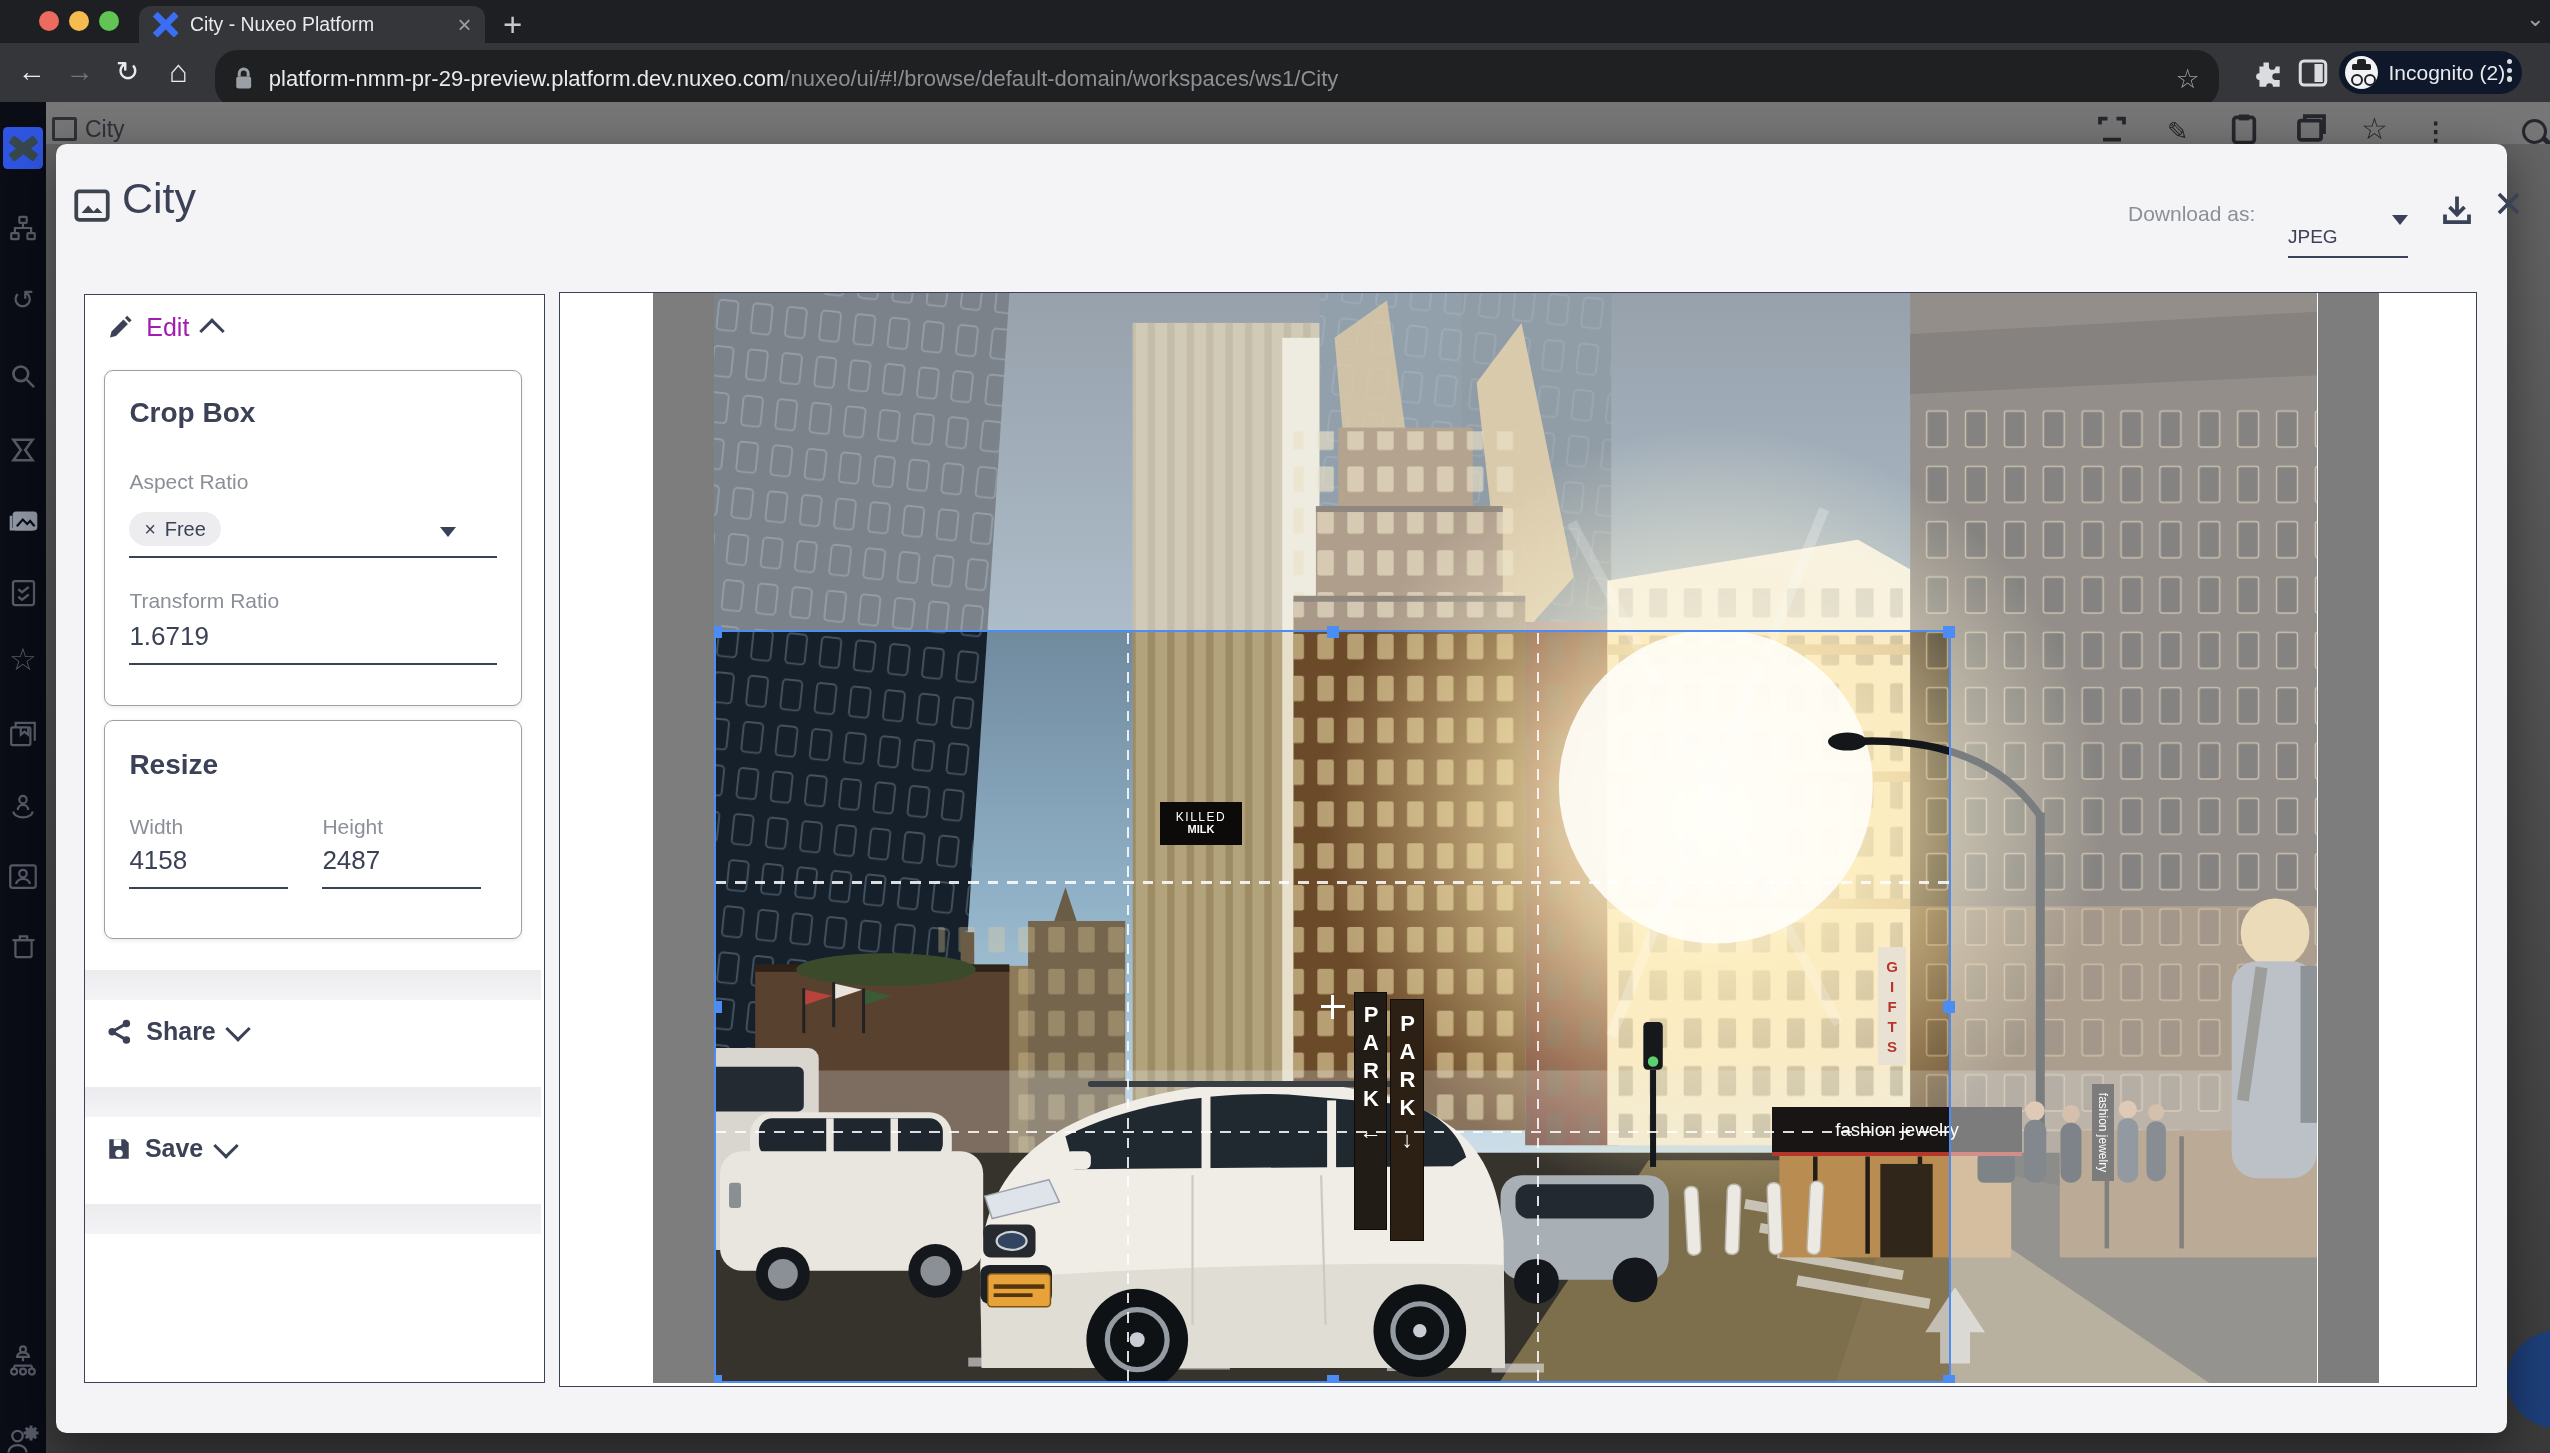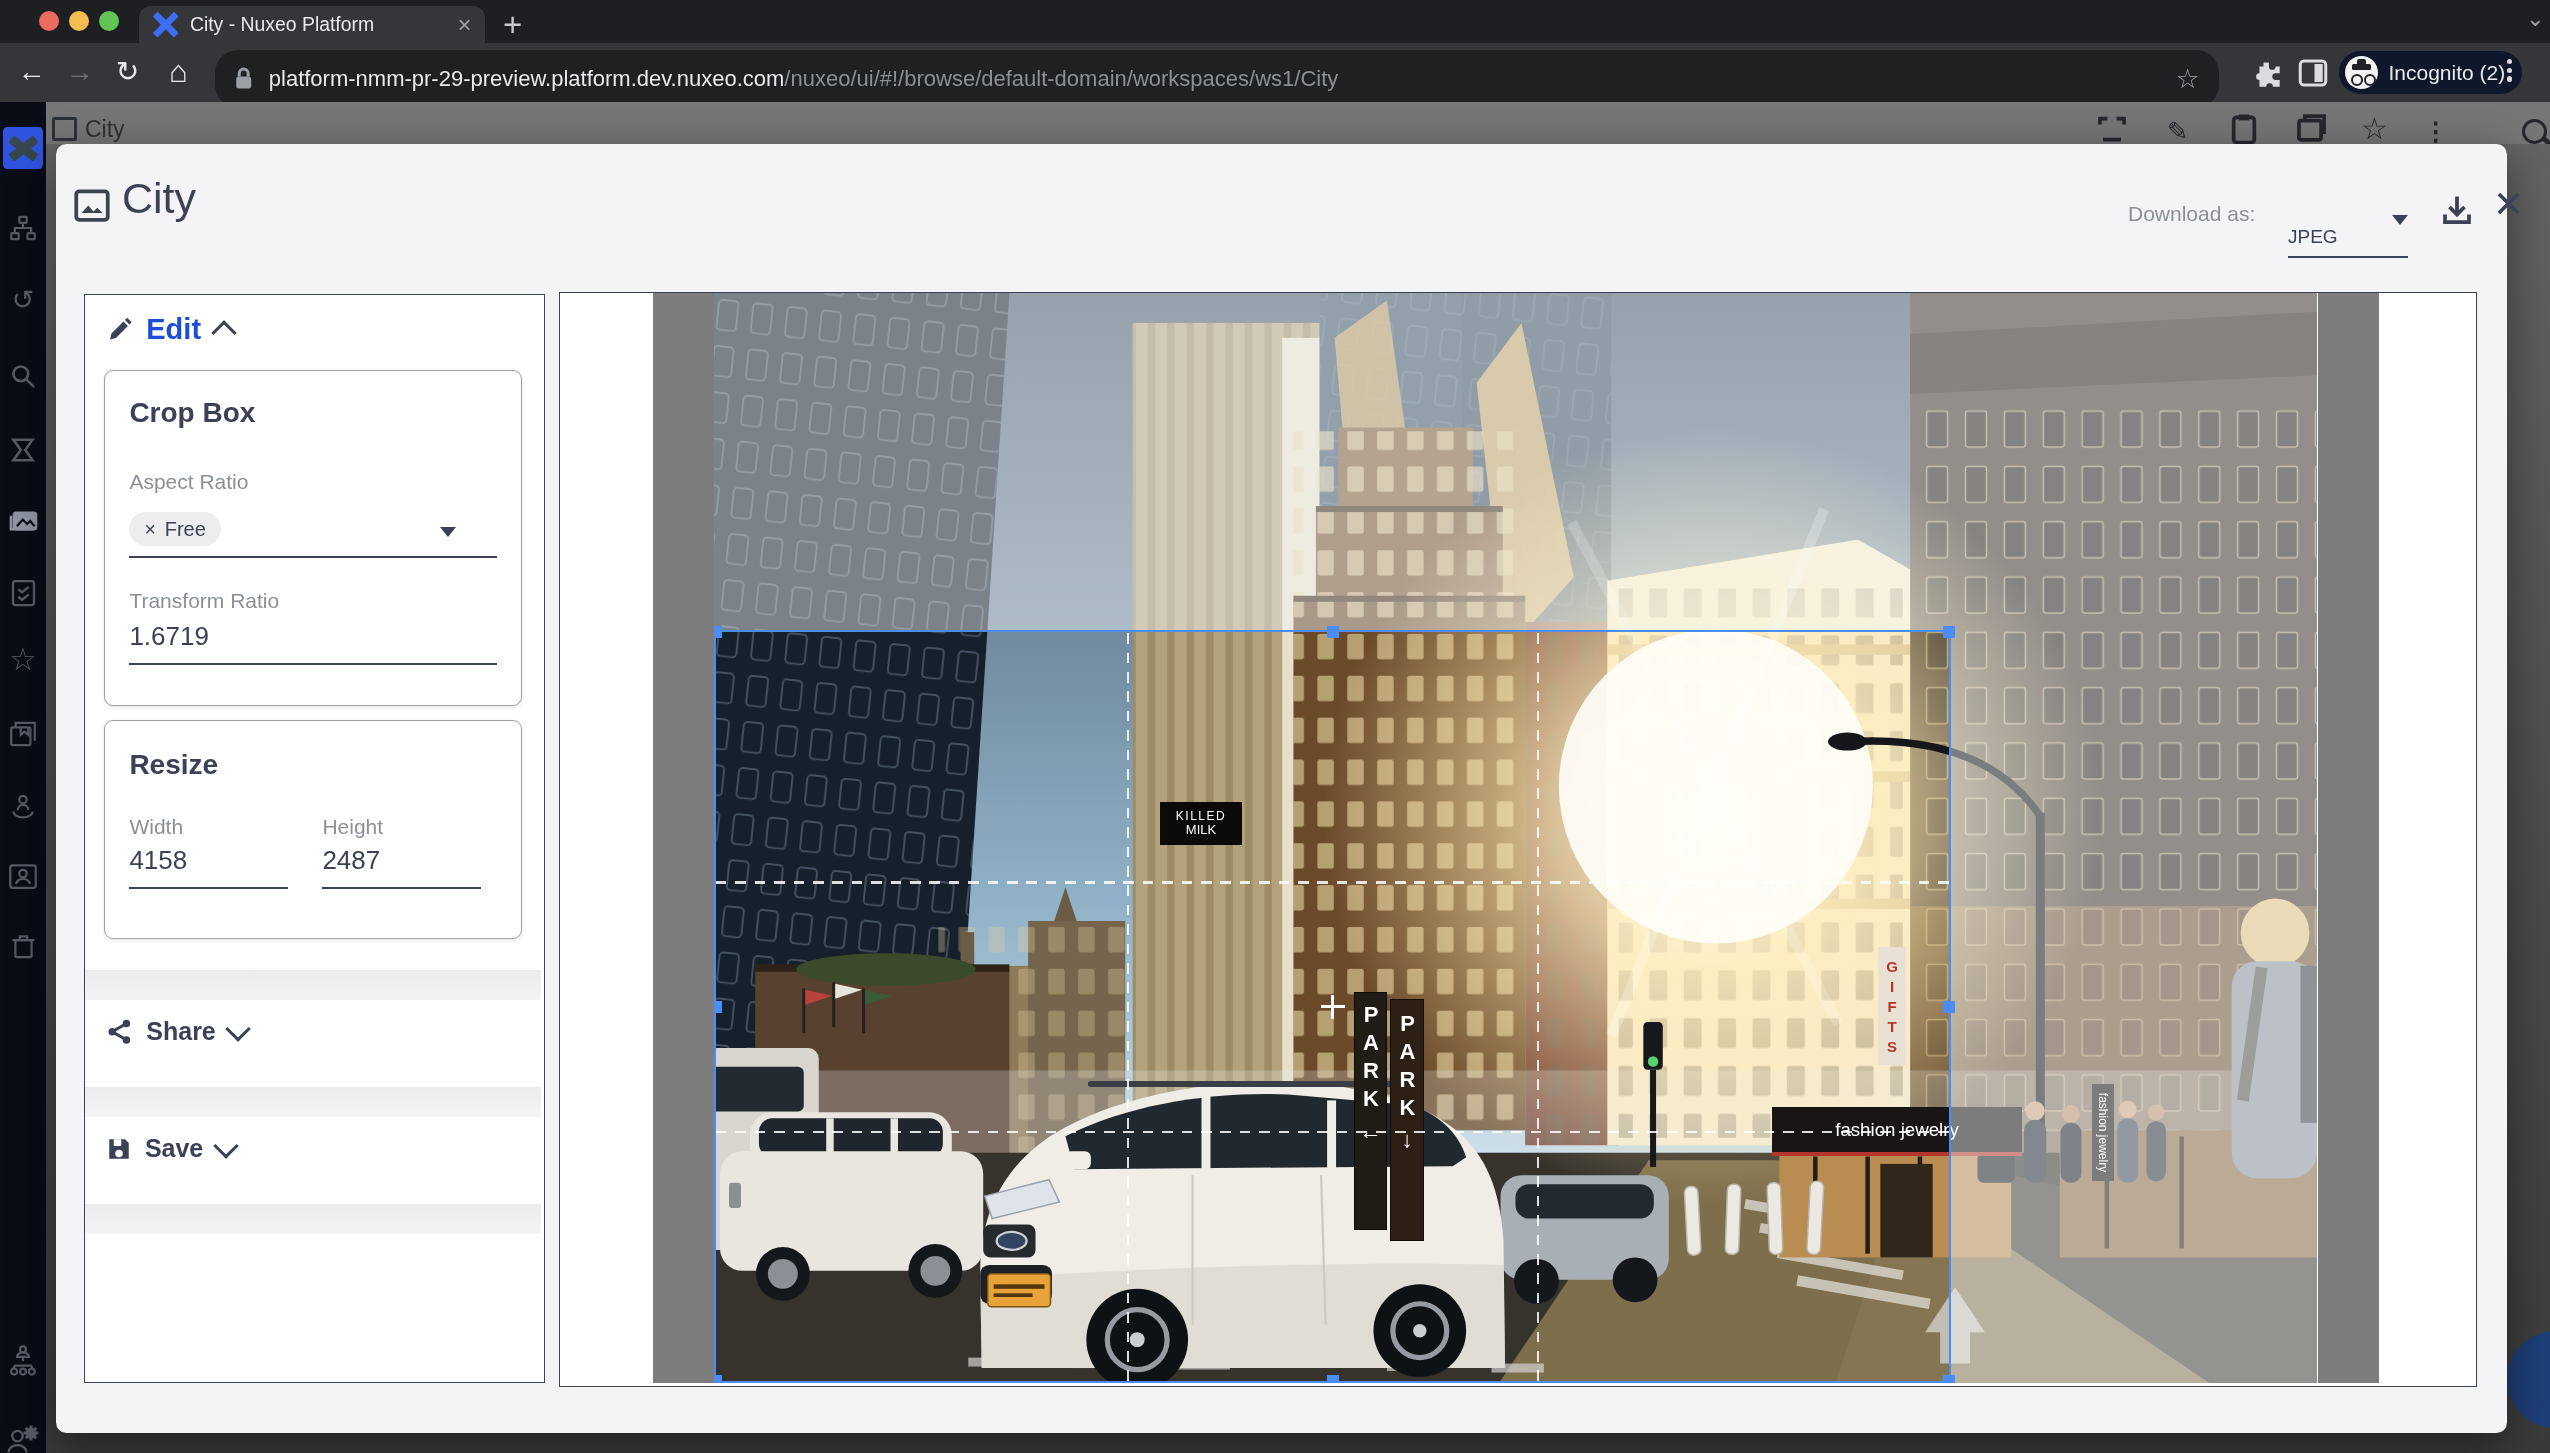--- a/index.html
+++ b/index.html
@@ -65,21 +65,21 @@
   #format-select{left:2232px;top:48px;width:120px;border-bottom:2.2px solid #3b4156;padding-bottom:7.5px;
     display:flex;align-items:center;justify-content:space-between;}
   #format-value{font-size:19px;color:#3b4156;margin-top:34px;}
   .caret-down{width:0;height:0;border-left:8.2px solid transparent;border-right:8.2px solid transparent;border-top:10.5px solid #3b4156;}
   #download-btn{left:2383px;top:48px;}
   #modal-close{left:2437px;top:42px;font-size:37px;color:#3b4156;line-height:37px;}
 
   
   #edit-column{left:28px;top:150px;width:459px;height:1087px;background:#fff;border:1.5px solid #3b4156;}
   #edit-header{left:22.4px;top:18px;display:flex;align-items:center;gap:13.5px;}
-  #edit-label{font-size:29px;font-weight:700;color:#1d4ed8;}
+  #edit-label{font-size:25px;font-weight:400;color:#a21caf;}
   .chev{width:15px;height:15px;border:solid #3b4156;border-width:0 3px 3px 0;display:inline-block;}
   .chev.up{transform:rotate(-135deg);margin-top:7.5px;}
   .chev.down{transform:rotate(45deg);margin-top:-4.5px;}
   .card{left:19.4px;width:416px;background:#fff;border:1.5px solid #9ba0aa;border-radius:9px;box-shadow:0 1.5px 4.5px rgba(0,0,0,.08);}
   #crop-card{top:75px;height:334px;}
   #resize-card{top:425px;height:217px;}
   .card-title{left:24px;font-size:28px;font-weight:700;color:#3b4156;}
   .field-label{font-size:21px;color:#8a8f98;}
   .field-value{font-size:26px;color:#3b4156;}
   .underline{border-bottom:2.2px solid #3b4156;}
@@ -96,21 +96,21 @@
   #photo{left:154px;top:0;width:1603px;height:1090px;overflow:hidden;background:#49586a;}
   .sign{color:#fff;display:flex;align-items:center;justify-content:center;}
   .vtext{writing-mode:vertical-lr;text-orientation:upright;letter-spacing:3px;}
   #park-sign-1{left:640px;top:699px;width:33px;height:238px;background:#221c16;border:1.5px solid #0e0c09;
     flex-direction:column;justify-content:flex-start;padding-top:9px;box-sizing:border-box;font-size:22px;font-weight:700;}
   #park-sign-2{left:676px;top:706px;width:34px;height:242px;background:#2b2013;border:1.5px solid #120d08;
     flex-direction:column;justify-content:flex-start;padding-top:10.5px;box-sizing:border-box;font-size:22px;font-weight:700;}
   .park-arrow{font-size:22.4px;margin-top:4.5px;}
   #killed-sign{left:446px;top:509px;width:82px;height:43px;background:#0c0b0a;flex-direction:column;line-height:1.05;}
   #killed-sign .l1{font-size:12px;letter-spacing:1.5px;}
-  #killed-sign .l2{font-size:13px;font-weight:400;}
+  #killed-sign .l2{font-size:11px;font-weight:700;}
   #awning{left:1058px;top:814px;width:250px;height:45px;background:#191515;border-bottom:4.5px solid #b5372b;font-size:18.7px;}
   #awning-side{left:1400px;top:791px;width:97px;height:22.4px;background:#191515;font-size:12px;
     transform:rotate(90deg);transform-origin:left top;}
   #gifts-sign{left:1164px;top:654px;width:28px;height:118px;background:#e9e2d4;color:#b5372b;
     font-size:15px;font-weight:700;flex-direction:column;padding-top:4.5px;box-sizing:border-box;}
 
   
   .wash{background:rgba(247,250,253,.45);}
   #crop-box{left:0;top:337px;width:1237px;height:753px;border:2.2px solid #4c8cf5;box-sizing:border-box;}
   .handle{position:absolute;width:12px;height:12px;background:#4c8cf5;}

